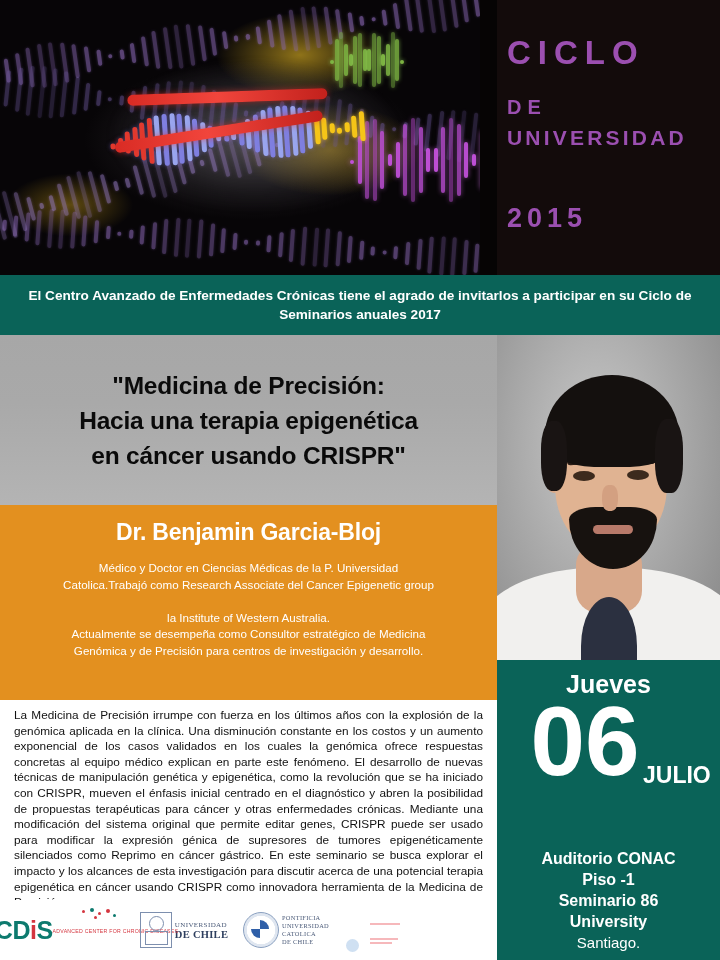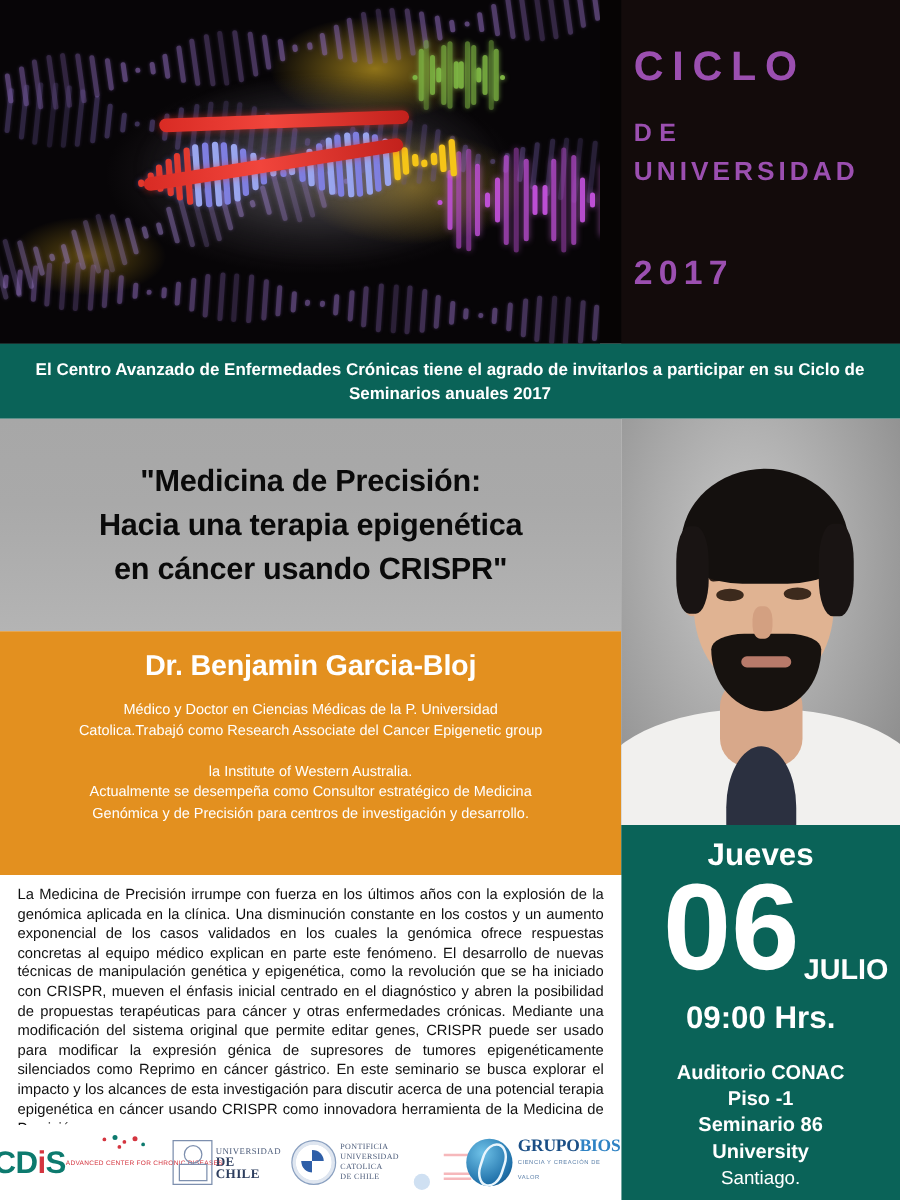--- a/index.html
+++ b/index.html
@@ -388,21 +388,21 @@
           <div class="rung" style="left: 242.424px; top: 39.4248px; height: 21.1503px; background: rgb(245, 197, 24); box-shadow: rgba(250, 200, 40, 0.8) 0px 0px 4px;"></div>
           <div class="rung" style="left: 250px; top: 34.7176px; height: 30.5648px; background: rgb(245, 197, 24); box-shadow: rgba(250, 200, 40, 0.8) 0px 0px 4px;"></div>
           <div class="bar-red" style="left: 20px; top: 6px; width: 200px; transform: rotate(2deg);"></div>
           <div class="bar-red" style="left: 4px; top: 40px; width: 210px; transform: rotate(-5deg);"></div>
         </div>
     </div>
     <div class="hero-title">
       <div class="t-ciclo">CICLO</div>
       <div class="t-de">DE</div>
       <div class="t-sem">UNIVERSIDAD</div>
-      <div class="t-year">2017</div>
+      <div class="t-year">2015</div>
     </div>
   </div>
 
   <div class="invite">
     <p>El Centro Avanzado de Enfermedades Crónicas tiene el agrado de invitarlos a participar en su Ciclo de Seminarios anuales 2017</p>
   </div>
 
   <div class="gray">
     <h1>
       <span>"Medicina de Precisión:</span><br>
@@ -440,21 +440,20 @@
     <div class="ph-eyeR"></div>
     <div class="ph-hair"></div>
     <div class="ph-hair2"></div>
     <div class="ph-hair3"></div>
   </div>
 
   <div class="teal">
     <div class="d-day">Jueves</div>
     <div class="d-num">06</div>
     <div class="d-mon">JULIO</div>
-    <div class="d-time">09:00 Hrs.</div>
     <div class="venue">
       <div>Auditorio CONAC</div>
       <div>Piso -1</div>
       <div>Seminario 86</div>
       <div>University</div>
       <div class="city">Santiago.</div>
     </div>
   </div>
 
   <div class="body-wrap">
@@ -496,22 +495,15 @@
 
     <div class="logo gob">
       <div class="blue"></div>
       <div class="red">
         <div class="l1"></div>
           <div class="l2"></div>
           <div class="l3"></div>
       </div>
     </div>
 
-    <div class="logo bios">
-      <div class="dna"></div>
-      <div class="bt">
-        <div class="b1"><span>G</span><span>RUPO</span><span class="bl">B</span><span class="bl">IOS</span></div>
-        <div class="b2">CIENCIA Y CREACIÓN DE VALOR</div>
-      </div>
-    </div>
 
   </div>
 </div>
 
 </body></html>

